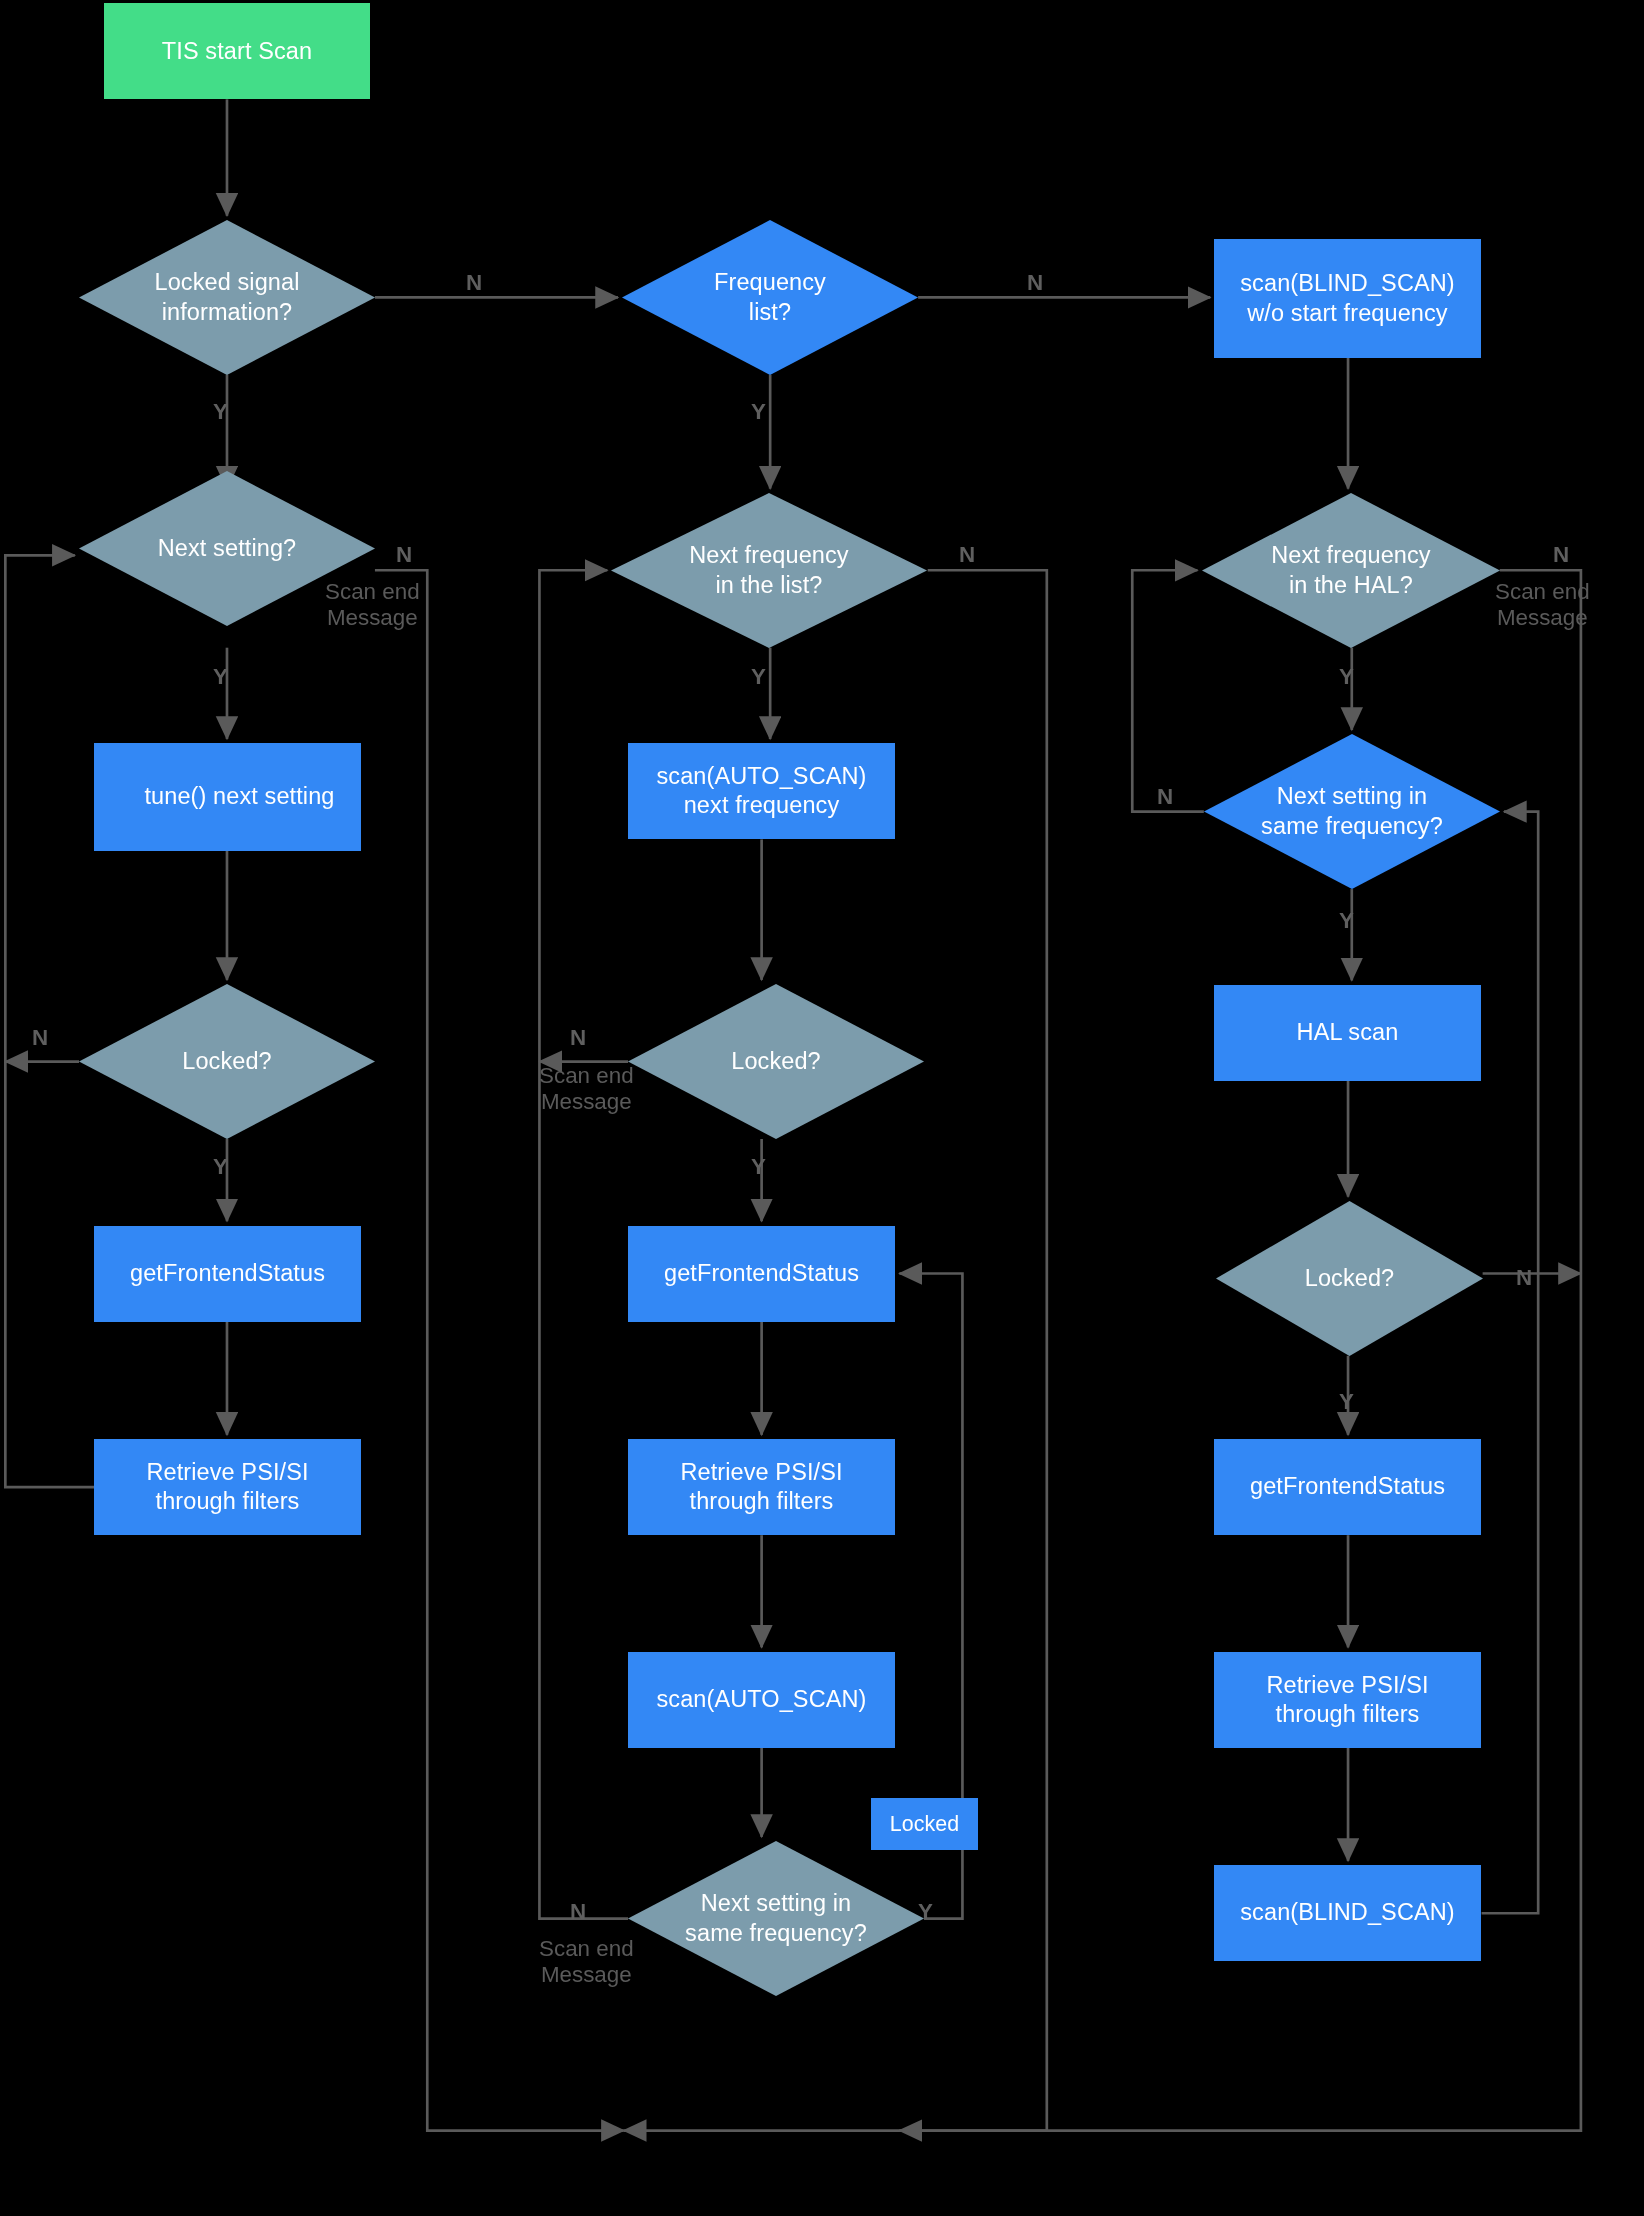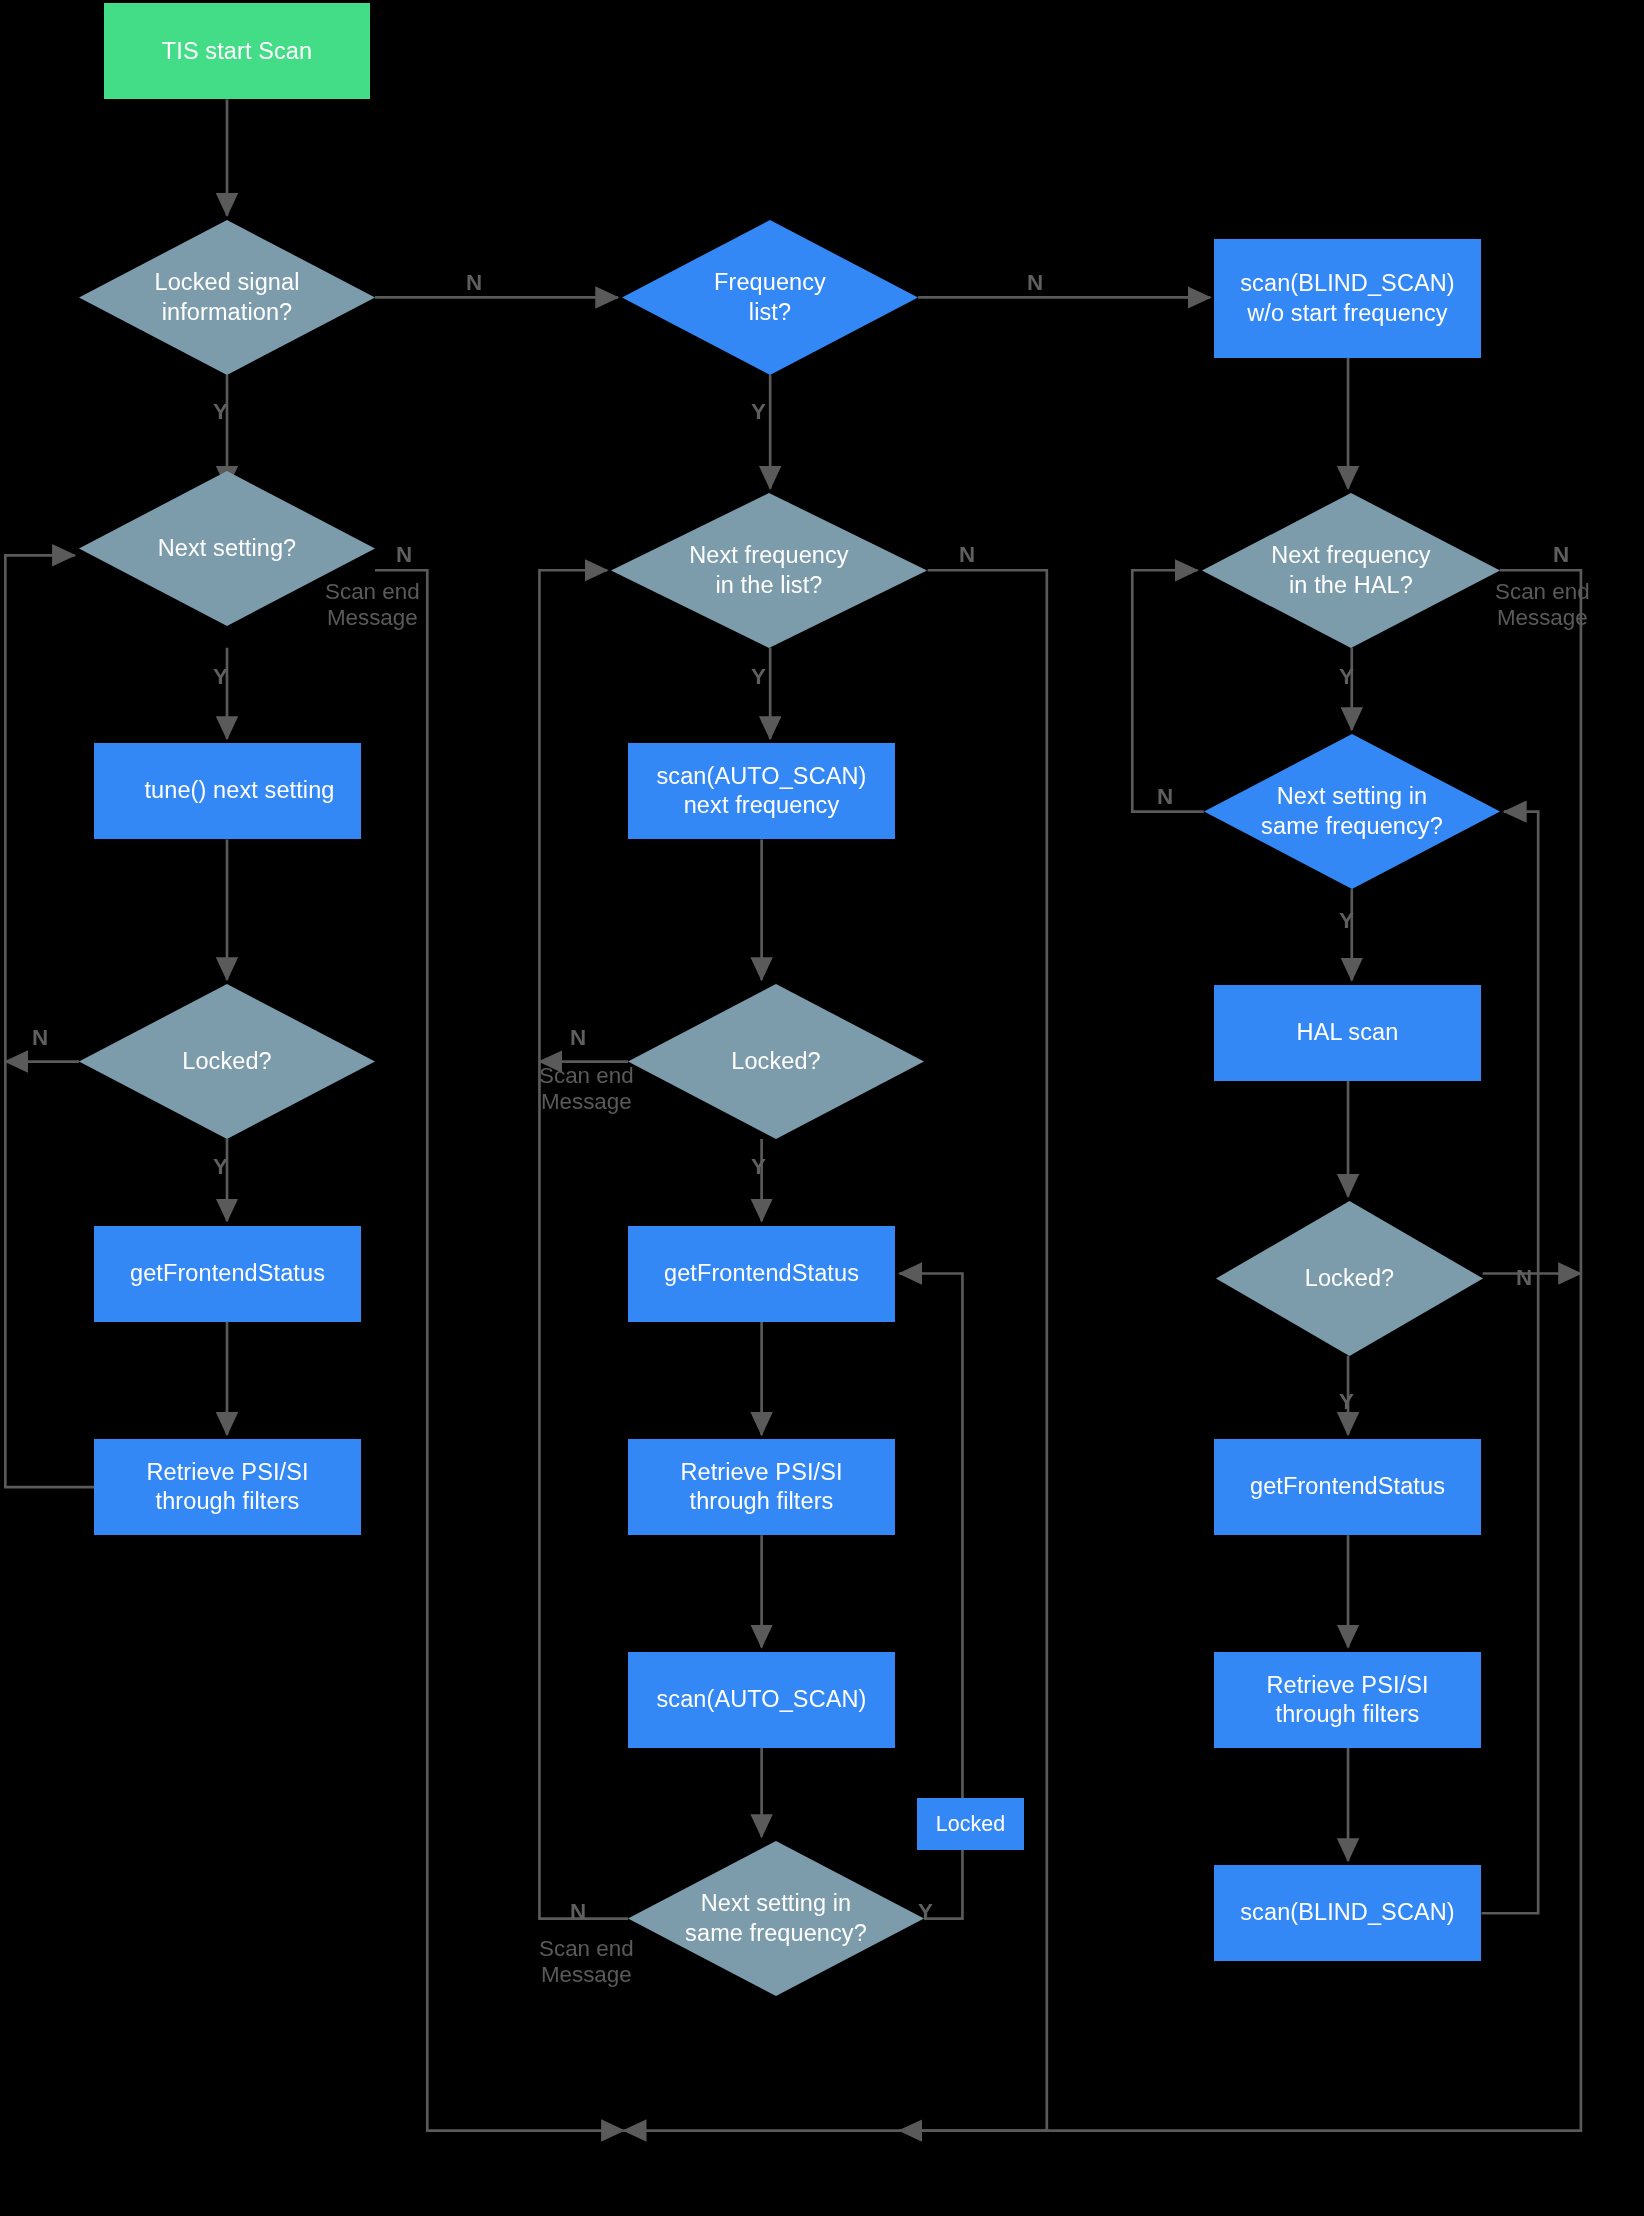--- a/index.html
+++ b/index.html
@@ -184,21 +184,21 @@
     <div class="label">Next frequency
 in the list?</div>
   </div>
 
   <div class="node diamond-wrap" style="left: 1202px; top: 493px; width: 298px; height: 155px;">
     <div class="diamond-shape" style="background: rgb(124, 156, 172);"></div>
     <div class="label">Next frequency
 in the HAL?</div>
   </div>
 
-  <div class="node rect" style="left: 94px; top: 743px; width: 267px; height: 96px; background: rgb(51, 136, 245); padding-left: 24px;">
+  <div class="node rect" style="left: 94px; top: 743px; width: 267px; height: 108px; background: rgb(51, 136, 245); padding-left: 24px;">
     <div class="label">tune() next setting</div>
   </div>
 
   <div class="node rect" style="left: 628px; top: 743px; width: 267px; height: 96px; background: rgb(51, 136, 245);">
     <div class="label">scan(AUTO_SCAN)
 next frequency</div>
   </div>
 
   <div class="node diamond-wrap" style="left: 1204px; top: 734px; width: 296px; height: 155px;">
     <div class="diamond-shape" style="background: rgb(51, 136, 245);"></div>
@@ -249,21 +249,21 @@
 
   <div class="node rect" style="left: 628px; top: 1652px; width: 267px; height: 96px; background: rgb(51, 136, 245);">
     <div class="label">scan(AUTO_SCAN)</div>
   </div>
 
   <div class="node rect" style="left: 1214px; top: 1652px; width: 267px; height: 96px; background: rgb(51, 136, 245);">
     <div class="label">Retrieve PSI/SI
 through filters</div>
   </div>
 
-  <div class="node rect" style="left: 917px; top: 1798px; width: 107px; height: 52px; background: rgb(51, 136, 245); font-size: 21.4px;">
+  <div class="node rect" style="left: 871px; top: 1798px; width: 107px; height: 52px; background: rgb(51, 136, 245); font-size: 21.4px;">
     <div class="label">Locked</div>
   </div>
 
   <div class="node diamond-wrap" style="left: 628px; top: 1841px; width: 296px; height: 155px;">
     <div class="diamond-shape" style="background: rgb(124, 156, 172);"></div>
     <div class="label">Next setting in
 same frequency?</div>
   </div>
 
   <div class="node rect" style="left: 1214px; top: 1865px; width: 267px; height: 96px; background: rgb(51, 136, 245);">

